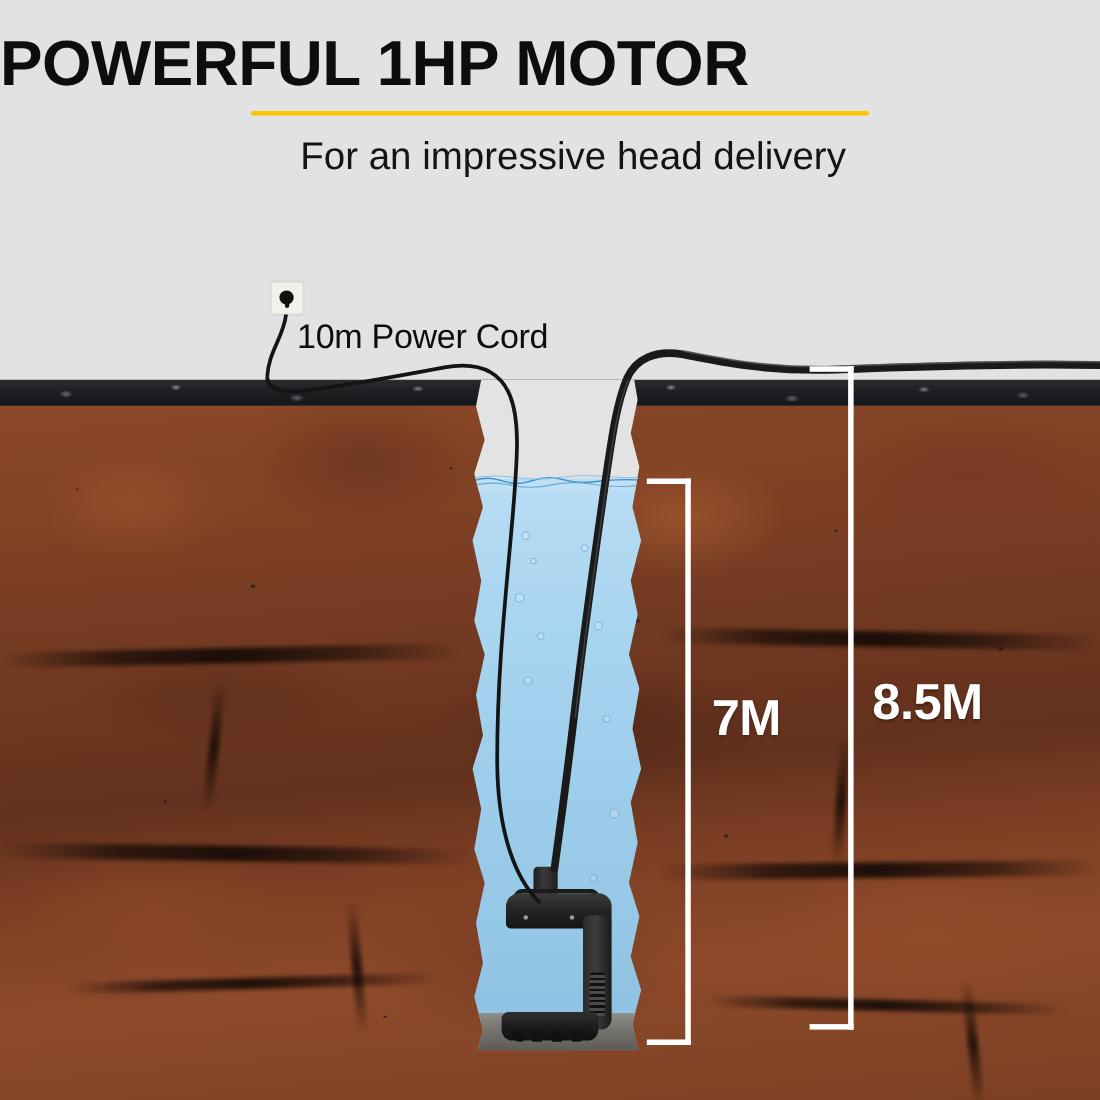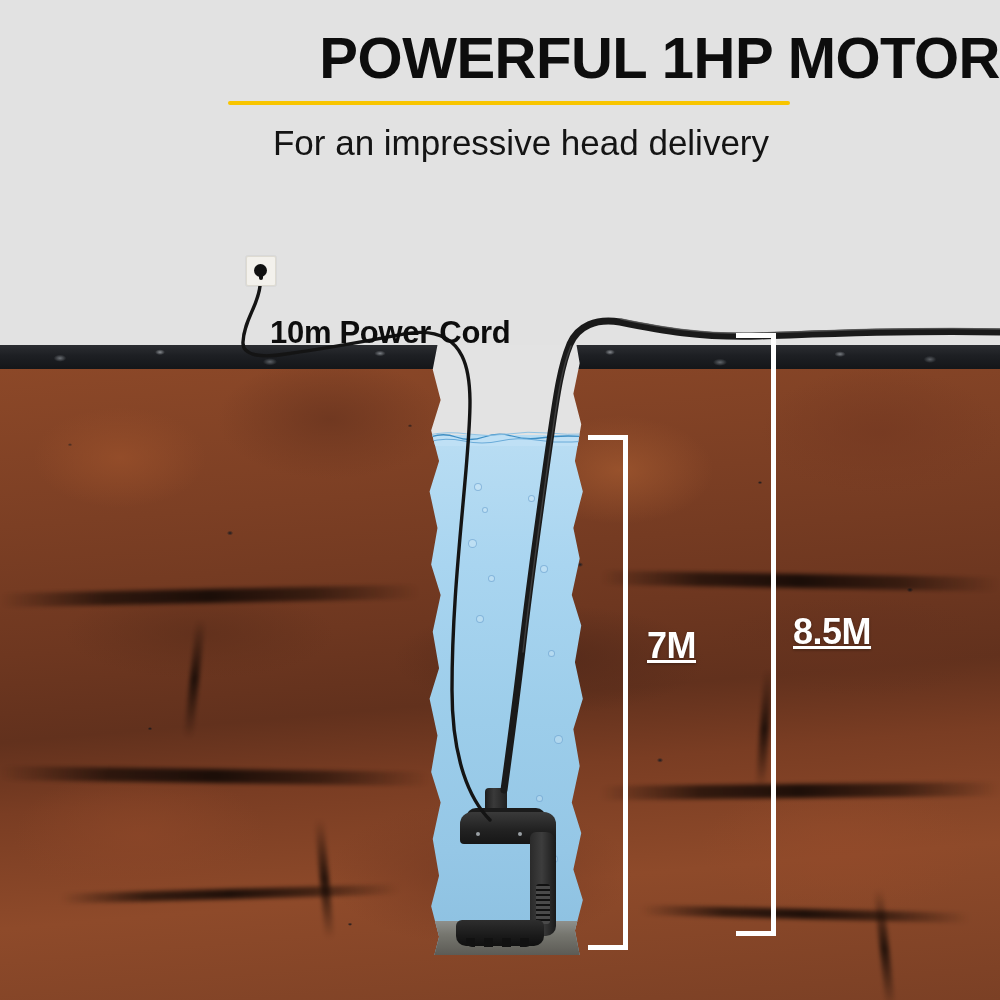--- a/index.html
+++ b/index.html
@@ -6,21 +6,21 @@
   body{
     width:1000px;height:1000px;overflow:hidden;
     font-family:"Liberation Sans", sans-serif;
     background:#e2e2e2;
   }
   #stage{position:relative;width:1000px;height:1000px;overflow:hidden;background:#e2e2e2;}
 
   
   .header{position:absolute;left:0;top:0;width:1000px;height:345px;background:#e2e2e2;z-index:40;}
   .title{
-    position:absolute;left:0;top:28px;width:1000px;text-align:right;
+    position:absolute;left:0;top:28px;width:1000px;text-align:left;
     font-size:58px;font-weight:bold;letter-spacing:-0.5px;color:#0d0d0d;
     line-height:1.05;white-space:nowrap;
   }
   .rule{position:absolute;left:228px;top:101px;width:562px;height:4px;background:#f8c500;border-radius:2px;}
   .subtitle{
     position:absolute;left:0;top:120px;width:1000px;text-align:center;
     font-size:35px;font-weight:400;color:#141414;line-height:1.32;
   }
   .subtitle div{white-space:nowrap;margin-left:42px;}
 
@@ -34,21 +34,21 @@
     content:"";position:absolute;left:50%;top:50%;width:13px;height:13px;
     margin:-7px 0 0 -7px;border-radius:50%;background:#111;
   }
   .socket:before{
     content:"";position:absolute;left:50%;top:9px;width:4px;height:14px;margin-left:-2px;
     background:#111;border-radius:2px;
   }
 
   .cord-label{
     position:absolute;left:270px;top:288px;z-index:46;
-    font-size:31px;font-weight:bold;color:#0d0d0d;letter-spacing:-0.3px;white-space:nowrap;margin-top:27px;
+    font-size:31px;font-weight:normal;color:#0d0d0d;letter-spacing:-0.3px;white-space:nowrap;
   }
 
   
   .ground{position:absolute;left:0;top:345px;width:1000px;height:655px;z-index:10;}
   .asphalt{
     position:absolute;left:0;top:0;width:1000px;height:24px;
     background:
       radial-gradient(ellipse 9px 5px at 6% 55%, #6b6f74 0%, transparent 70%),
       radial-gradient(ellipse 7px 4px at 16% 30%, #8a8e93 0%, transparent 70%),
       radial-gradient(ellipse 10px 5px at 27% 70%, #5e6267 0%, transparent 70%),
@@ -162,22 +162,22 @@
   .pump-label span{
     color:#cfe2f5;font-size:8.5px;font-weight:bold;letter-spacing:.6px;
   }
   .pump-screw{position:absolute;width:4px;height:4px;border-radius:50%;background:#9aa0a4;}
 
   
   .meas{position:absolute;z-index:50;}
   .meas .vline{position:absolute;left:0;top:0;width:5px;background:#fff;}
   .meas .tick{position:absolute;width:40px;height:5px;background:#fff;}
   .meas .lbl{
-    position:absolute;color:#fff;font-size:36px;font-weight:bold;letter-spacing:-0.5px;
-    white-space:nowrap;text-shadow:0 1px 3px rgba(0,0,0,.35);text-decoration:underline;
+    position:absolute;color:#fff;font-size:46px;font-weight:bold;letter-spacing:-0.5px;
+    white-space:nowrap;text-shadow:0 1px 3px rgba(0,0,0,.35);
   }
 
   
   .cords{position:absolute;left:0;top:0;width:1000px;height:1000px;z-index:44;pointer-events:none;}
 </style>
 </head>
 <body>
 
 <div id="stage">
 

